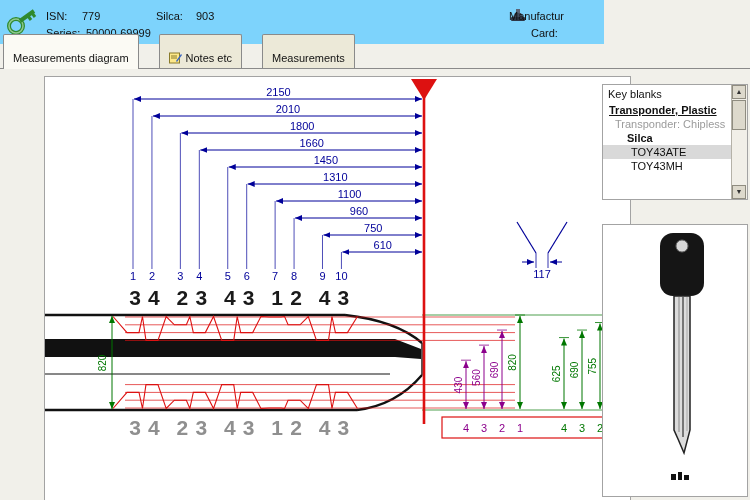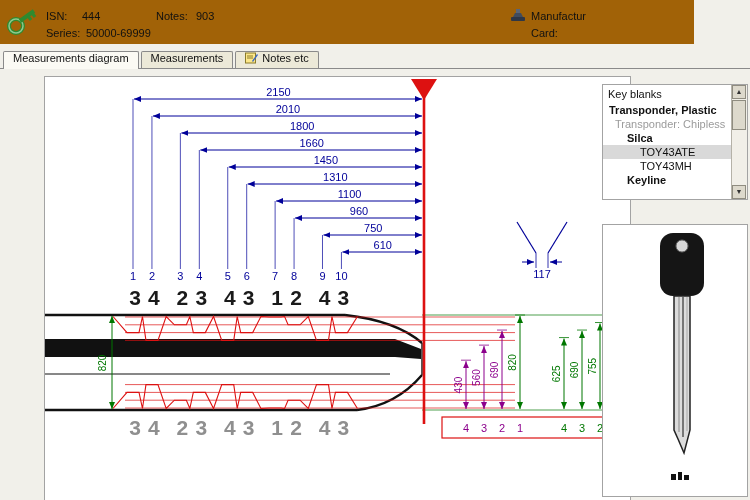--- a/index.html
+++ b/index.html
@@ -1,35 +1,35 @@
 <!DOCTYPE html>
 <html><head>
 <meta charset="utf-8">
 <style>
   html,body{margin:0;padding:0;}
   body{width:750px;height:500px;overflow:hidden;background:#f1f0ea;
        font-family:"Liberation Sans",sans-serif;font-size:11px;color:#111;position:relative;}
-  .hdr{position:absolute;left:0;top:0;width:694px;height:44px;background:#a16207;}
+  .hdr{position:absolute;left:0;top:0;width:604px;height:44px;background:#7dd3fc;}
   .hdr span{position:absolute;white-space:nowrap;}
   .tabbar{position:absolute;left:0;top:44px;width:750px;height:25px;display:flex;align-items:flex-end;
           padding-left:3px;box-sizing:border-box;border-bottom:1px solid #8a8a8a;}
-  .tab{border:1px solid #8a8a8a;border-bottom:none;background:#ece9d8;padding:0 9px 4px;margin-right:2px;
+  .tab{border:1px solid #8a8a8a;border-bottom:none;background:#ece9d8;padding:17px 9px 4px;margin-right:20px;
        border-radius:2px 2px 0 0;display:flex;gap:4px;align-items:center;cursor:default;}
   .tab.active{background:#fbfaf4;padding-bottom:5px;margin-bottom:-1px;}
   .panel{position:absolute;background:#fff;border:1px solid #a3a3a3;box-sizing:border-box;}
   #diagramPanel{left:8px;top:76px;width:587px;height:472px;margin-left:36px;}
   #blanksPanel{left:602px;top:84px;width:146px;height:116px;}
   #keyimgPanel{left:602px;top:224px;width:146px;height:273px;}
   .panel-title{padding:3px 5px 2px;}
   .blank-list{position:absolute;left:0;top:18px;right:16px;bottom:0;overflow:hidden;}
   .bl-item{height:14px;line-height:14px;white-space:nowrap;}
-  .bl-group{font-weight:bold;padding-left:6px;}
+  .bl-group{font-weight:bold;padding-left:6px;text-decoration:underline;}
   .bl-muted{color:#9b9b9b;padding-left:12px;}
   .bl-brand{font-weight:bold;padding-left:24px;}
-  .bl-leaf{padding-left:37px;}
+  .bl-leaf{padding-left:28px;}
   .bl-sel{background:#d9d9d9;}
   .sbar{position:absolute;right:0;top:0;bottom:0;width:15px;background:#f1efe8;border-left:1px solid #b5b2a8;}
   .sb-btn{position:absolute;left:0;width:14px;height:14px;background:#ddd9cc;border:1px solid #8f8c80;
           box-sizing:border-box;font-size:7px;text-align:center;line-height:12px;color:#333;}
   .sb-up{top:0;} .sb-down{bottom:0;}
   .sb-thumb{position:absolute;left:0;top:15px;width:14px;height:30px;background:#ddd9cc;
             border:1px solid #8f8c80;box-sizing:border-box;}
   svg{display:block;font-family:"Liberation Sans",sans-serif;}
 </style>
 </head>
@@ -37,49 +37,49 @@
 
 <div class="hdr">
   <svg style="position:absolute;left:6px;top:7px" width="32" height="30" viewBox="0 0 32 30">
     <circle cx="10" cy="19" r="7" fill="none" stroke="#2f8a2f" stroke-width="4"></circle>
     <circle cx="10" cy="19" r="7" fill="none" stroke="#8fc98f" stroke-width="1.5"></circle>
     <line x1="14" y1="14" x2="28" y2="4" stroke="#2f8a2f" stroke-width="4"></line>
     <line x1="22" y1="9" x2="25" y2="13" stroke="#2f8a2f" stroke-width="3"></line>
     <line x1="26" y1="6" x2="29" y2="10" stroke="#2f8a2f" stroke-width="3"></line>
   </svg>
   <span style="left:46px;top:10px">ISN:</span>
-  <span style="left:82px;top:10px">444</span>
-  <span style="left:156px;top:10px">Notes:</span>
+  <span style="left:82px;top:10px">779</span>
+  <span style="left:156px;top:10px">Silca:</span>
   <span style="left:196px;top:10px">903</span>
   <span style="left:46px;top:27px">Series:</span>
   <span style="left:86px;top:27px">50000-69999</span>
   <svg style="position:absolute;left:510px;top:8px" width="16" height="16" viewBox="0 0 16 16">
     <rect x="6" y="1" width="4" height="4" fill="#5a6577"></rect>
     <polygon points="3,9 13,9 11,5 5,5" fill="#414c5e"></polygon>
     <rect x="1" y="9" width="14" height="4" rx="1" fill="#2e3747"></rect>
   </svg>
-  <span style="left:531px;top:10px">Manufactur</span>
+  <span style="left:509px;top:10px">Manufactur</span>
   <span style="left:531px;top:27px">Card:</span>
 </div>
 
 <div class="tabbar">
   <div class="tab active">
     <span>Measurements diagram</span>
-  </div>
-  <div class="tab">
-    <span>Measurements</span>
   </div>
   <div class="tab">
     <svg width="13" height="12" viewBox="0 0 13 12">
       <rect x="0.5" y="1" width="10" height="10" fill="#fde88a" stroke="#8a7b2a"></rect>
       <line x1="2" y1="4" x2="8" y2="4" stroke="#8a7b2a"></line>
       <line x1="2" y1="6" x2="8" y2="6" stroke="#8a7b2a"></line>
       <polygon points="7,9 12,2 13,3 8,10" fill="#3a66c0"></polygon>
     </svg>
     <span>Notes etc</span>
+  </div>
+  <div class="tab">
+    <span>Measurements</span>
   </div>
 </div>
 
 <div class="panel" id="diagramPanel">
   <svg id="diagram-svg" width="585" height="411" viewBox="0 0 585 411">
     <defs>
       <marker id="arB" refX="7" refY="3" markerWidth="8" markerHeight="8" orient="auto-start-reverse" markerUnits="userSpaceOnUse">
           <path d="M0,0 L7,3 L0,6 Z" fill="#000099"></path>
         </marker>
       <marker id="arG" refX="7" refY="3" markerWidth="8" markerHeight="8" orient="auto-start-reverse" markerUnits="userSpaceOnUse">
@@ -218,21 +218,20 @@
 </div>
 
 <div class="panel" id="blanksPanel">
   <div class="panel-title">Key blanks</div>
   <div class="blank-list">
     <div class="bl-item bl-group">Transponder, Plastic</div>
     <div class="bl-item bl-muted">Transponder: Chipless</div>
     <div class="bl-item bl-brand">Silca</div>
     <div class="bl-item bl-leaf bl-sel">TOY43ATE</div>
     <div class="bl-item bl-leaf">TOY43MH</div>
-    <div class="bl-item bl-brand">Keyline</div>
   </div>
   <div class="sbar">
     <div class="sb-btn sb-up">▲</div>
     <div class="sb-thumb"></div>
     <div class="sb-btn sb-down">▼</div>
   </div>
 </div>
 
 <div class="panel" id="keyimgPanel">
   <svg width="144" height="271" viewBox="0 0 144 271">

